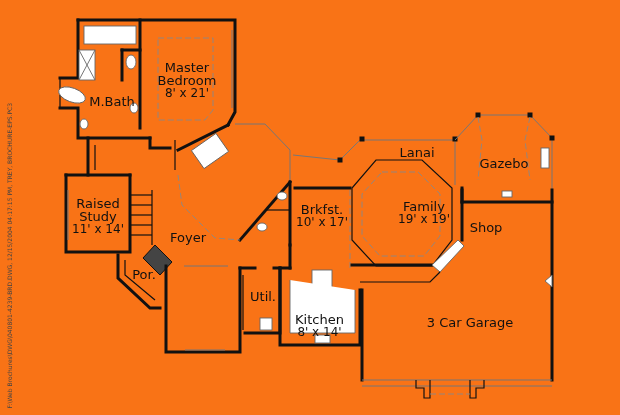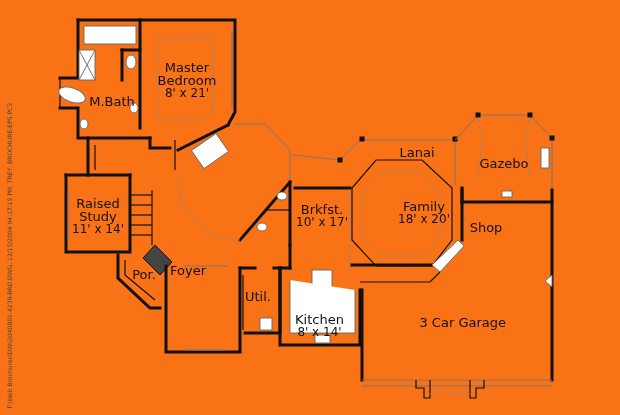--- a/index.html
+++ b/index.html
@@ -160,47 +160,47 @@
     <div class="lbl-dim">8' x 21'</div>
   </div>
   <div class="label" style="left:84px;top:95px;width:56px;">
     <div class="lbl-name">M.Bath</div>
   </div>
   <div class="label" style="left:66px;top:197px;width:64px;">
     <div class="lbl-name">Raised</div>
     <div class="lbl-name">Study</div>
     <div class="lbl-dim">11' x 14'</div>
   </div>
-  <div class="label" style="left:164px;top:231px;width:48px;margin-top:33px;">
+  <div class="label" style="left:164px;top:231px;width:48px;">
     <div class="lbl-name">Foyer</div>
   </div>
   <div class="label" style="left:126px;top:268px;width:36px;">
     <div class="lbl-name">Por.</div>
   </div>
-  <div class="label" style="left:245px;top:290px;width:15px;">
+  <div class="label" style="left:245px;top:290px;width:36px;">
     <div class="lbl-name">Util.</div>
   </div>
   <div class="label" style="left:289px;top:313px;width:61px;">
     <div class="lbl-name">Kitchen</div>
     <div class="lbl-dim">8' x 14'</div>
   </div>
   <div class="label" style="left:293px;top:203px;width:58px;">
     <div class="lbl-name">Brkfst.</div>
     <div class="lbl-dim">10' x 17'</div>
   </div>
   <div class="label" style="left:392px;top:200px;width:64px;">
     <div class="lbl-name">Family</div>
-    <div class="lbl-dim">18' x 20'</div>
+    <div class="lbl-dim">19' x 19'</div>
   </div>
   <div class="label" style="left:392px;top:146px;width:50px;">
     <div class="lbl-name">Lanai</div>
   </div>
   <div class="label" style="left:476px;top:157px;width:56px;">
     <div class="lbl-name">Gazebo</div>
   </div>
   <div class="label" style="left:466px;top:221px;width:40px;">
     <div class="lbl-name">Shop</div>
   </div>
-  <div class="label" style="left:402px;top:316px;width:104px;text-align:right;">
+  <div class="label" style="left:418px;top:316px;width:104px;">
     <div class="lbl-name">3 Car Garage</div>
   </div>
 
 </div>
 
 </body></html>

